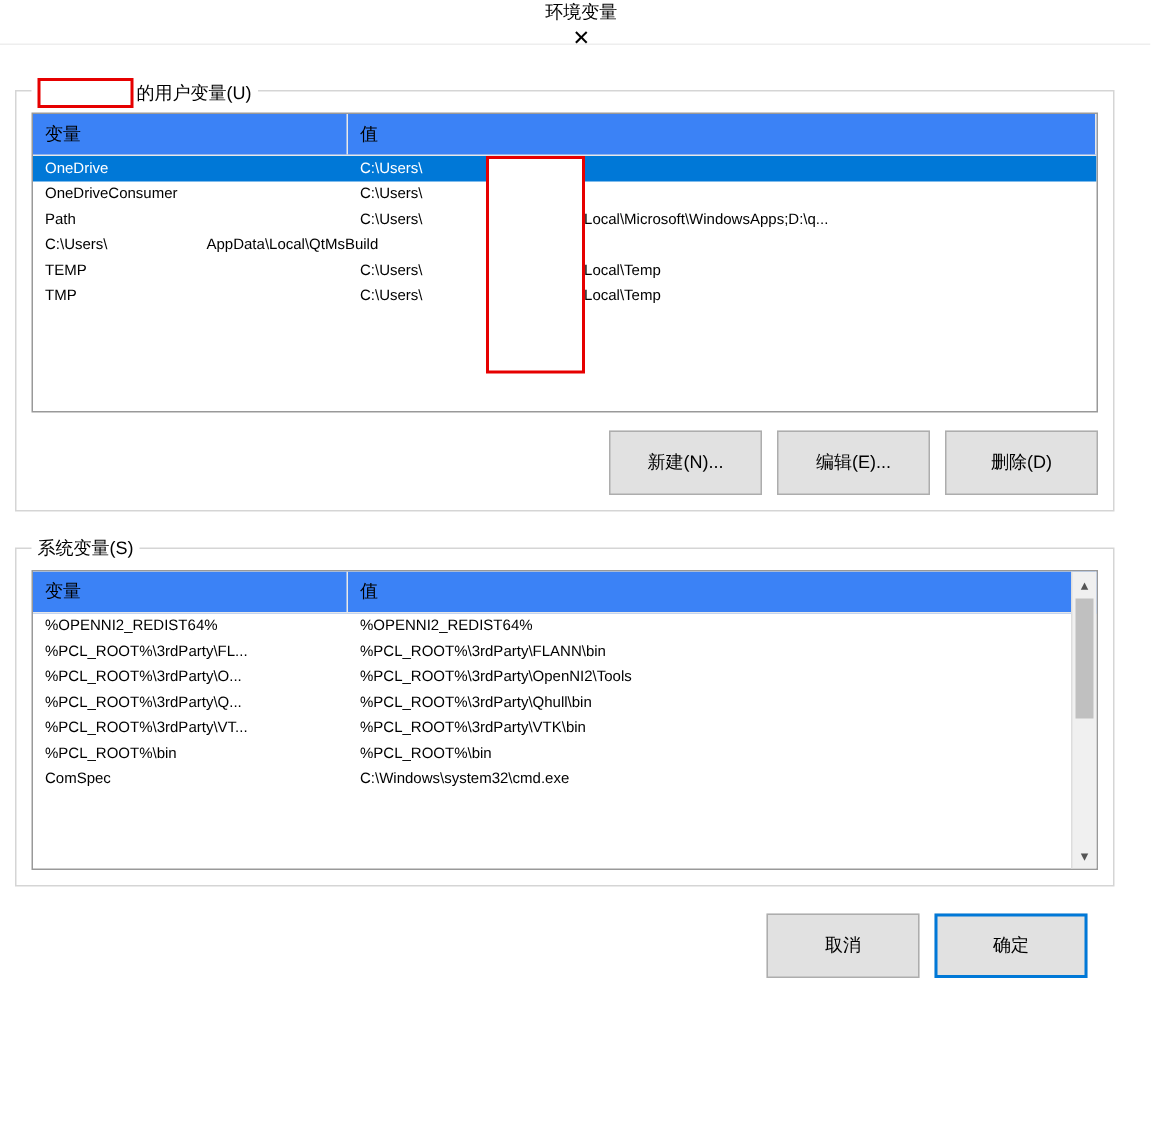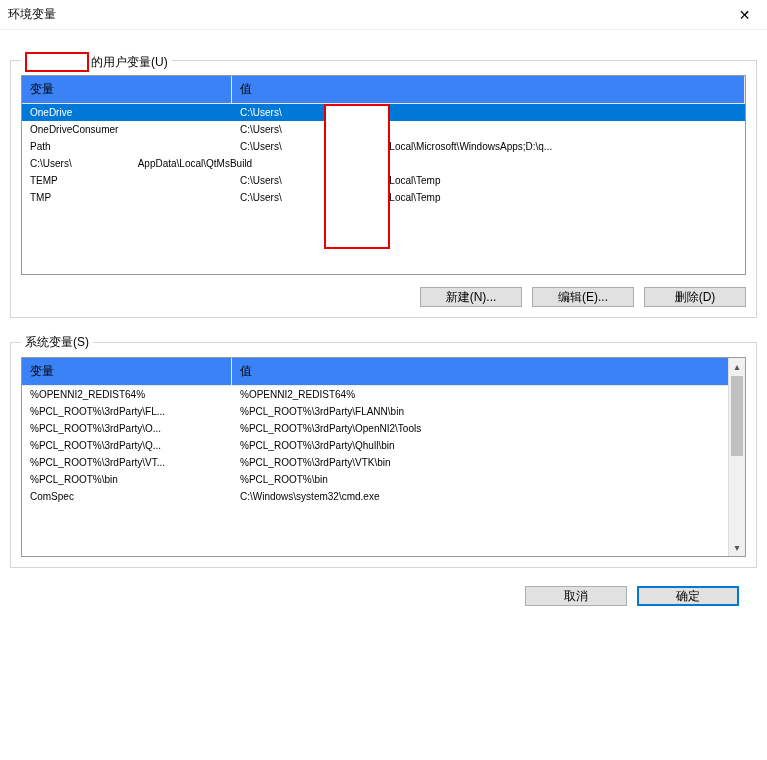--- a/index.html
+++ b/index.html
@@ -12,28 +12,29 @@
   overflow: hidden;
   color: #000;
 }
 .titlebar {
   display: flex;
   justify-content: space-between;
   align-items: center;
   height: 30px;
   padding-left: 8px;
   border-bottom: 1px solid #eee;
+  flex-direction: column;
 }
 .titlebar .title { font-size: 12px; }
 .titlebar .close {
   width: 45px; height: 28px;
   display: flex; align-items: center; justify-content: center;
   font-size: 14px; cursor: pointer;
 }
-.content { padding: 10px 10px 0 10px; }
+.content { padding: 10px 24px 0 10px; }
 
 .group {
   border: 1px solid #d5d5d5;
   margin-top: 14px;
   padding: 14px 10px 10px 10px;
   position: relative;
 }
 .group-label-wrap {
   position: absolute;
   top: -9px; left: 10px;
@@ -95,21 +96,21 @@
 }
 
 .button-row {
   display: flex;
   justify-content: flex-end;
   gap: 10px;
   margin-top: 12px;
 }
 .btn {
   width: 102px;
-  height: 20px;
+  height: 43px;
   background: #e1e1e1;
   border: 1px solid #adadad;
   font-family: inherit;
   font-size: 12px;
   cursor: pointer;
 }
 .btn.outlined-blue { border: 2px solid #0078d7; background: #e1e1e1; }
 
 .footer {
   display: flex;

